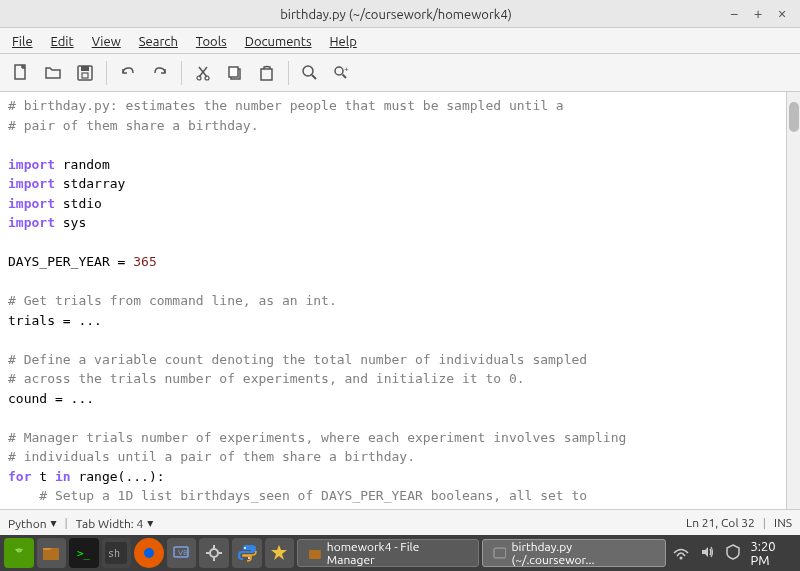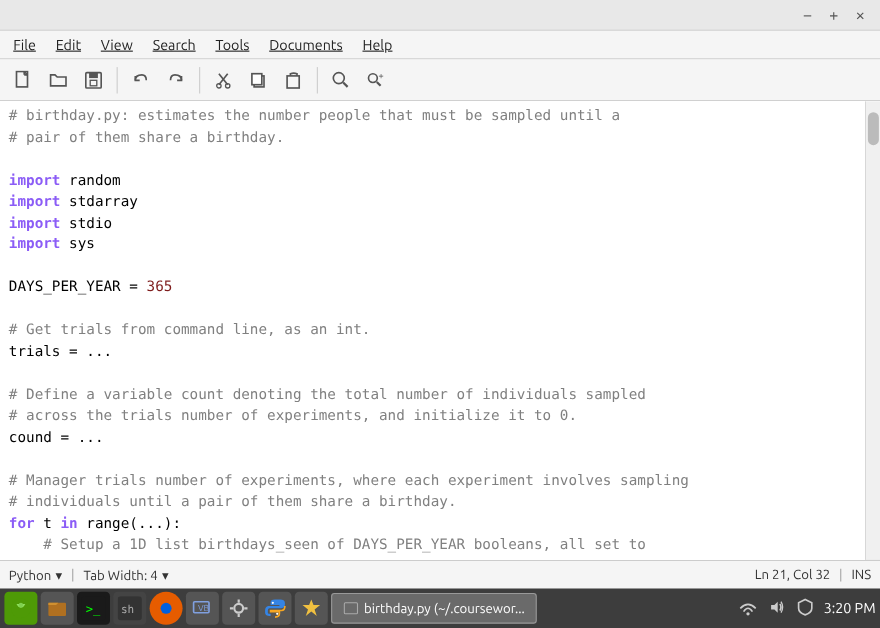--- a/index.html
+++ b/index.html
@@ -159,20 +159,21 @@
     .task-right {
       display: flex; align-items: center; gap: 8px;
       color: white; font-size: 12px;
     }
   </style>
 </head>
 <body>
 
 <div id="titlebar">
   <div style="width:60px"></div>
+  <div id="titlebar-title">birthday.py (~/coursework/homework4)</div>
   <div id="titlebar-controls">
     <button class="title-btn">−</button>
     <button class="title-btn">+</button>
     <button class="title-btn">×</button>
   </div>
 </div>
 
 <div id="menubar">
   <div class="menu-item">File</div>
   <div class="menu-item">Edit</div>
@@ -375,20 +376,26 @@
         <circle cx="9" cy="6" r="1" fill="white"></circle>
         <circle cx="13" cy="16" r="1" fill="white"></circle>
       </svg>
   </div>
   <div class="task-icon" style="background:#555">
     <svg width="22" height="22" viewBox="0 0 22 22">
         <polygon points="11,3 13,8 19,8 14,12 16,18 11,14 6,18 8,12 3,8 9,8" fill="#f0c040" stroke="none"></polygon>
       </svg>
   </div>
 
+  <div class="task-btn">
+    <svg width="14" height="14" viewBox="0 0 14 14">
+        <rect x="1" y="4" width="12" height="9" rx="1" fill="#b07020"></rect>
+      </svg>
+    <span>homework4 - File Manager</span>
+  </div>
   <div class="task-btn active">
     <svg width="14" height="14" viewBox="0 0 14 14">
         <rect x="1" y="2" width="12" height="10" rx="1" fill="none" stroke="#aaa" stroke-width="1"></rect>
       </svg>
     <span>birthday.py (~/.coursewor...</span>
   </div>
 
   <div class="task-spacer"></div>
 
   <div class="task-right">

